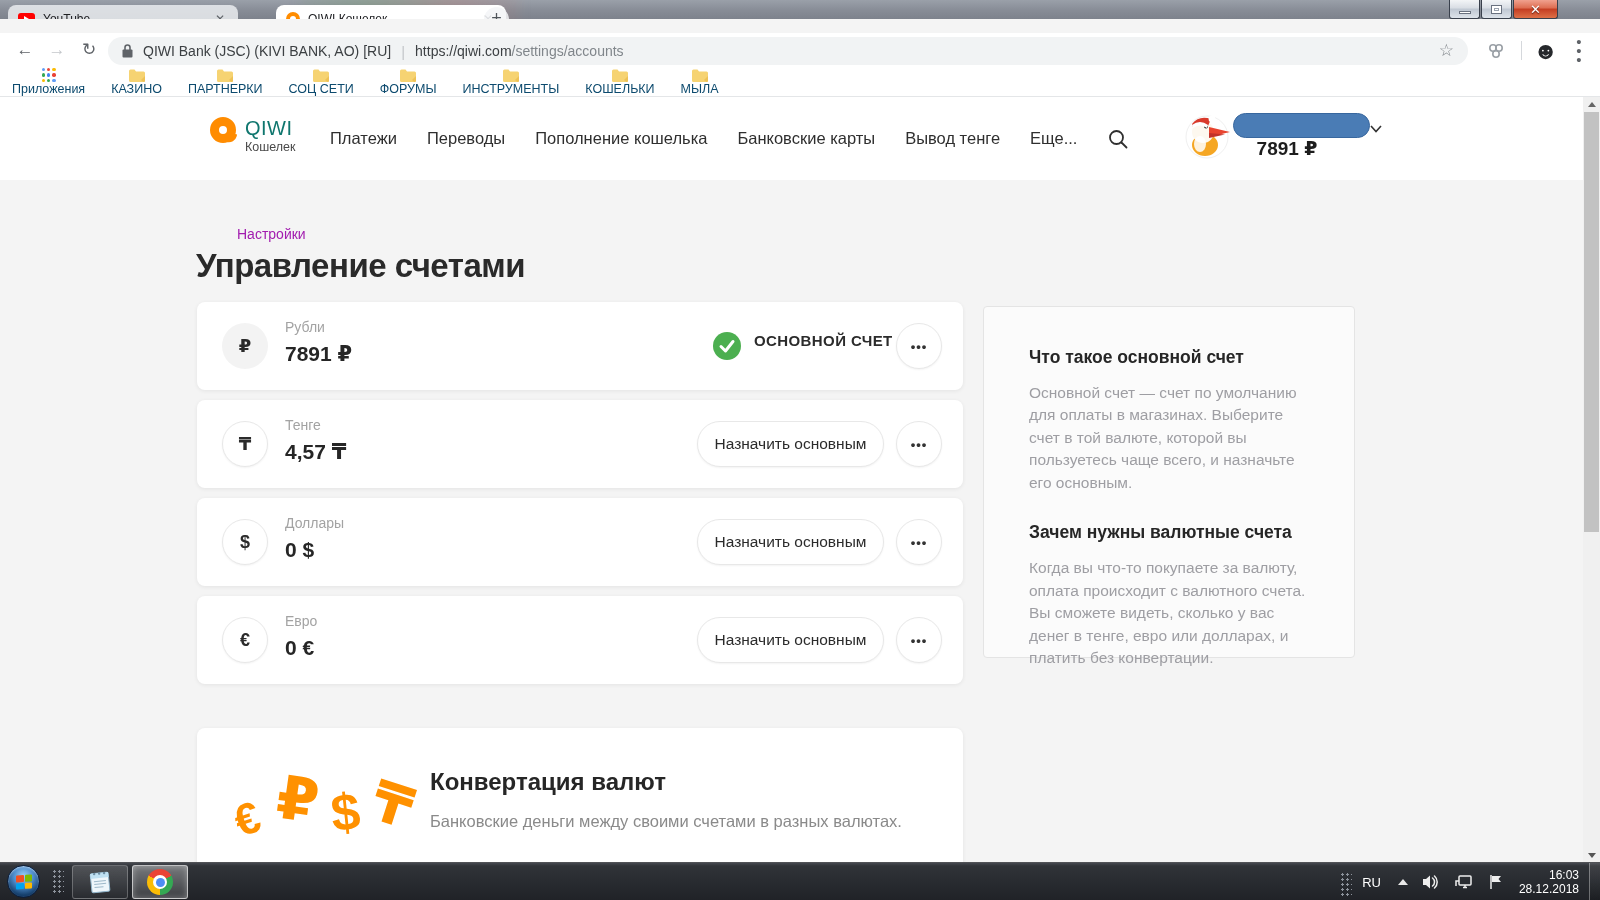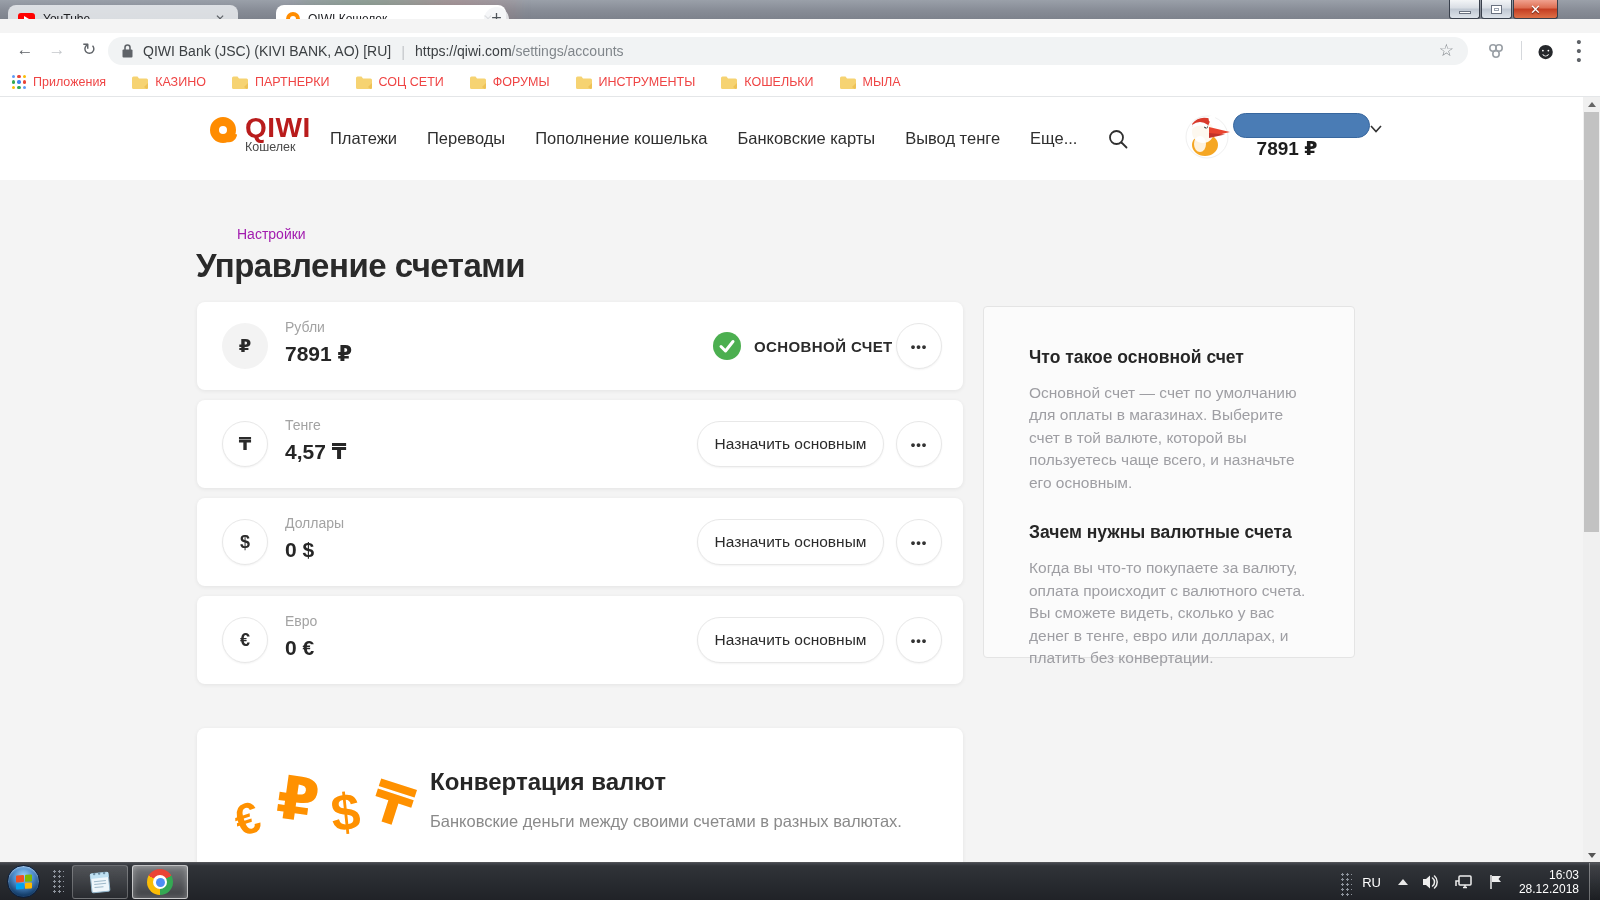--- a/index.html
+++ b/index.html
@@ -48,32 +48,32 @@
   .ext-icon { position:absolute; left:1486px; top:8px; }
   .tb-sep { position:absolute; left:1521px; top:8px; width:1px; height:19px; background:#d5d8dc; }
   .profile-avatar { position:absolute; left:1533px; top:5px; width:25px; height:25px; font-size:24px;
     line-height:25px; color:#26282c; text-align:center; }
   .menu-dots { position:absolute; left:1570px; top:4px; width:18px; height:26px; color:#5f6368;
     font-size:15px; line-height:9px; text-align:center; letter-spacing:0; }
 
   
   .bookmarks { position:absolute; top:68px; left:0; width:1600px; height:29px; background:#fff;
     border-bottom:1px solid #e4e6e8; display:flex; align-items:center; padding:0 12px; gap:26px; }
-  .bm-item { display:flex; align-items:center; gap:7px; font-size:12.5px; color:#ef4444; white-space:nowrap; }
+  .bm-item { display:flex; align-items:center; gap:0; font-size:12.5px; color:#0c4a6e; white-space:nowrap;flex-direction:column; }
   .apps-grid { width:14px; height:14px; display:grid; grid-template-columns:repeat(3,1fr); gap:2px; }
   .apps-grid i { border-radius:50%; }
 
   
   .site { position:absolute; top:97px; left:0; width:1600px; height:765px; background:#f4f4f4; overflow:hidden; }
   .site-header { position:absolute; top:0; left:0; width:1583px; height:83px; background:#fff; }
   .logo { position:absolute; left:210px; top:19px; display:flex; gap:9px; }
   .logo-ring { width:26px; height:26px; border:9px solid #ff8c00; border-radius:50%; position:relative; margin-top:1px; }
   .logo-ring::after { content:""; position:absolute; right:-9px; bottom:-9px; width:10px; height:10px;
     background:#ff8c00; border-radius:0 0 8px 0; transform:rotate(15deg); }
-  .logo-title { color:#b91c1c; font-size:28px; font-weight:700; letter-spacing:.5px; line-height:24px; }
+  .logo-title { color:#0f766e; font-size:20px; font-weight:400; letter-spacing:.5px; line-height:24px; }
   .logo-sub { color:#4a4a4a; font-size:12.5px; }
   .site-nav { position:absolute; left:330px; top:0; height:83px; display:flex; align-items:center; gap:30px;
     font-size:16.5px; color:#2f2f2f; }
   .search-btn { display:flex; align-items:center; }
   .user-chip { position:absolute; left:1165px; top:10px; width:230px; height:64px; }
   .bird { position:absolute; left:20px; top:7px; }
   .censor { position:absolute; left:68px; top:6px; width:137px; height:25px; border-radius:13px;
     background:#4a7cb5; border:1px solid #38679e; }
   .balance { position:absolute; left:52px; top:30px; width:140px; text-align:center;
     font-size:19px; font-weight:bold; color:#1d1d1d; }
@@ -84,21 +84,21 @@
     letter-spacing:-.5px; color:#2a2a2a; }
 
   .account-card { position:absolute; left:197px; width:766px; height:88px; background:#fff;
     border-radius:8px; box-shadow:0 1px 4px rgba(0,0,0,.07); }
   .cur-circle { position:absolute; left:25px; top:21px; width:46px; height:46px; border-radius:50%;
     display:flex; align-items:center; justify-content:center; font-size:18px; font-weight:bold; color:#2b2b2b; }
   .cur-filled { background:#f3f3f3; }
   .cur-outline { background:#fff; border:1px solid #e8e8e8; box-shadow:0 1px 2px rgba(0,0,0,.05); }
   .acct-name { position:absolute; left:88px; top:17px; font-size:14px; color:#a3a3a3; }
   .acct-amount { position:absolute; left:88px; top:40px; font-size:21px; font-weight:bold; color:#262626; }
-  .primary-badge { position:absolute; left:516px; top:30px; display:flex; align-items:center; gap:13px; }
+  .primary-badge { position:absolute; left:516px; top:30px; display:flex; align-items:flex-start; gap:13px; }
   .primary-label { font-size:15px; font-weight:600; letter-spacing:.4px; color:#2b2b2b; }
   .assign-btn { position:absolute; left:500px; top:21px; width:187px; height:46px; border-radius:23px;
     background:#fff; border:1px solid #e8e8e8; box-shadow:0 1px 2px rgba(0,0,0,.05);
     font-size:15.5px; color:#2b2b2b; display:flex; align-items:center; justify-content:center;
     font-family:inherit; }
   .more-btn { position:absolute; left:699px; top:21px; width:46px; height:46px; border-radius:50%;
     background:#fff; border:1px solid #e8e8e8; box-shadow:0 1px 2px rgba(0,0,0,.05);
     font-size:13px; font-weight:bold; color:#333; display:flex; align-items:center; justify-content:center;
     letter-spacing:1px; font-family:inherit; }
 

